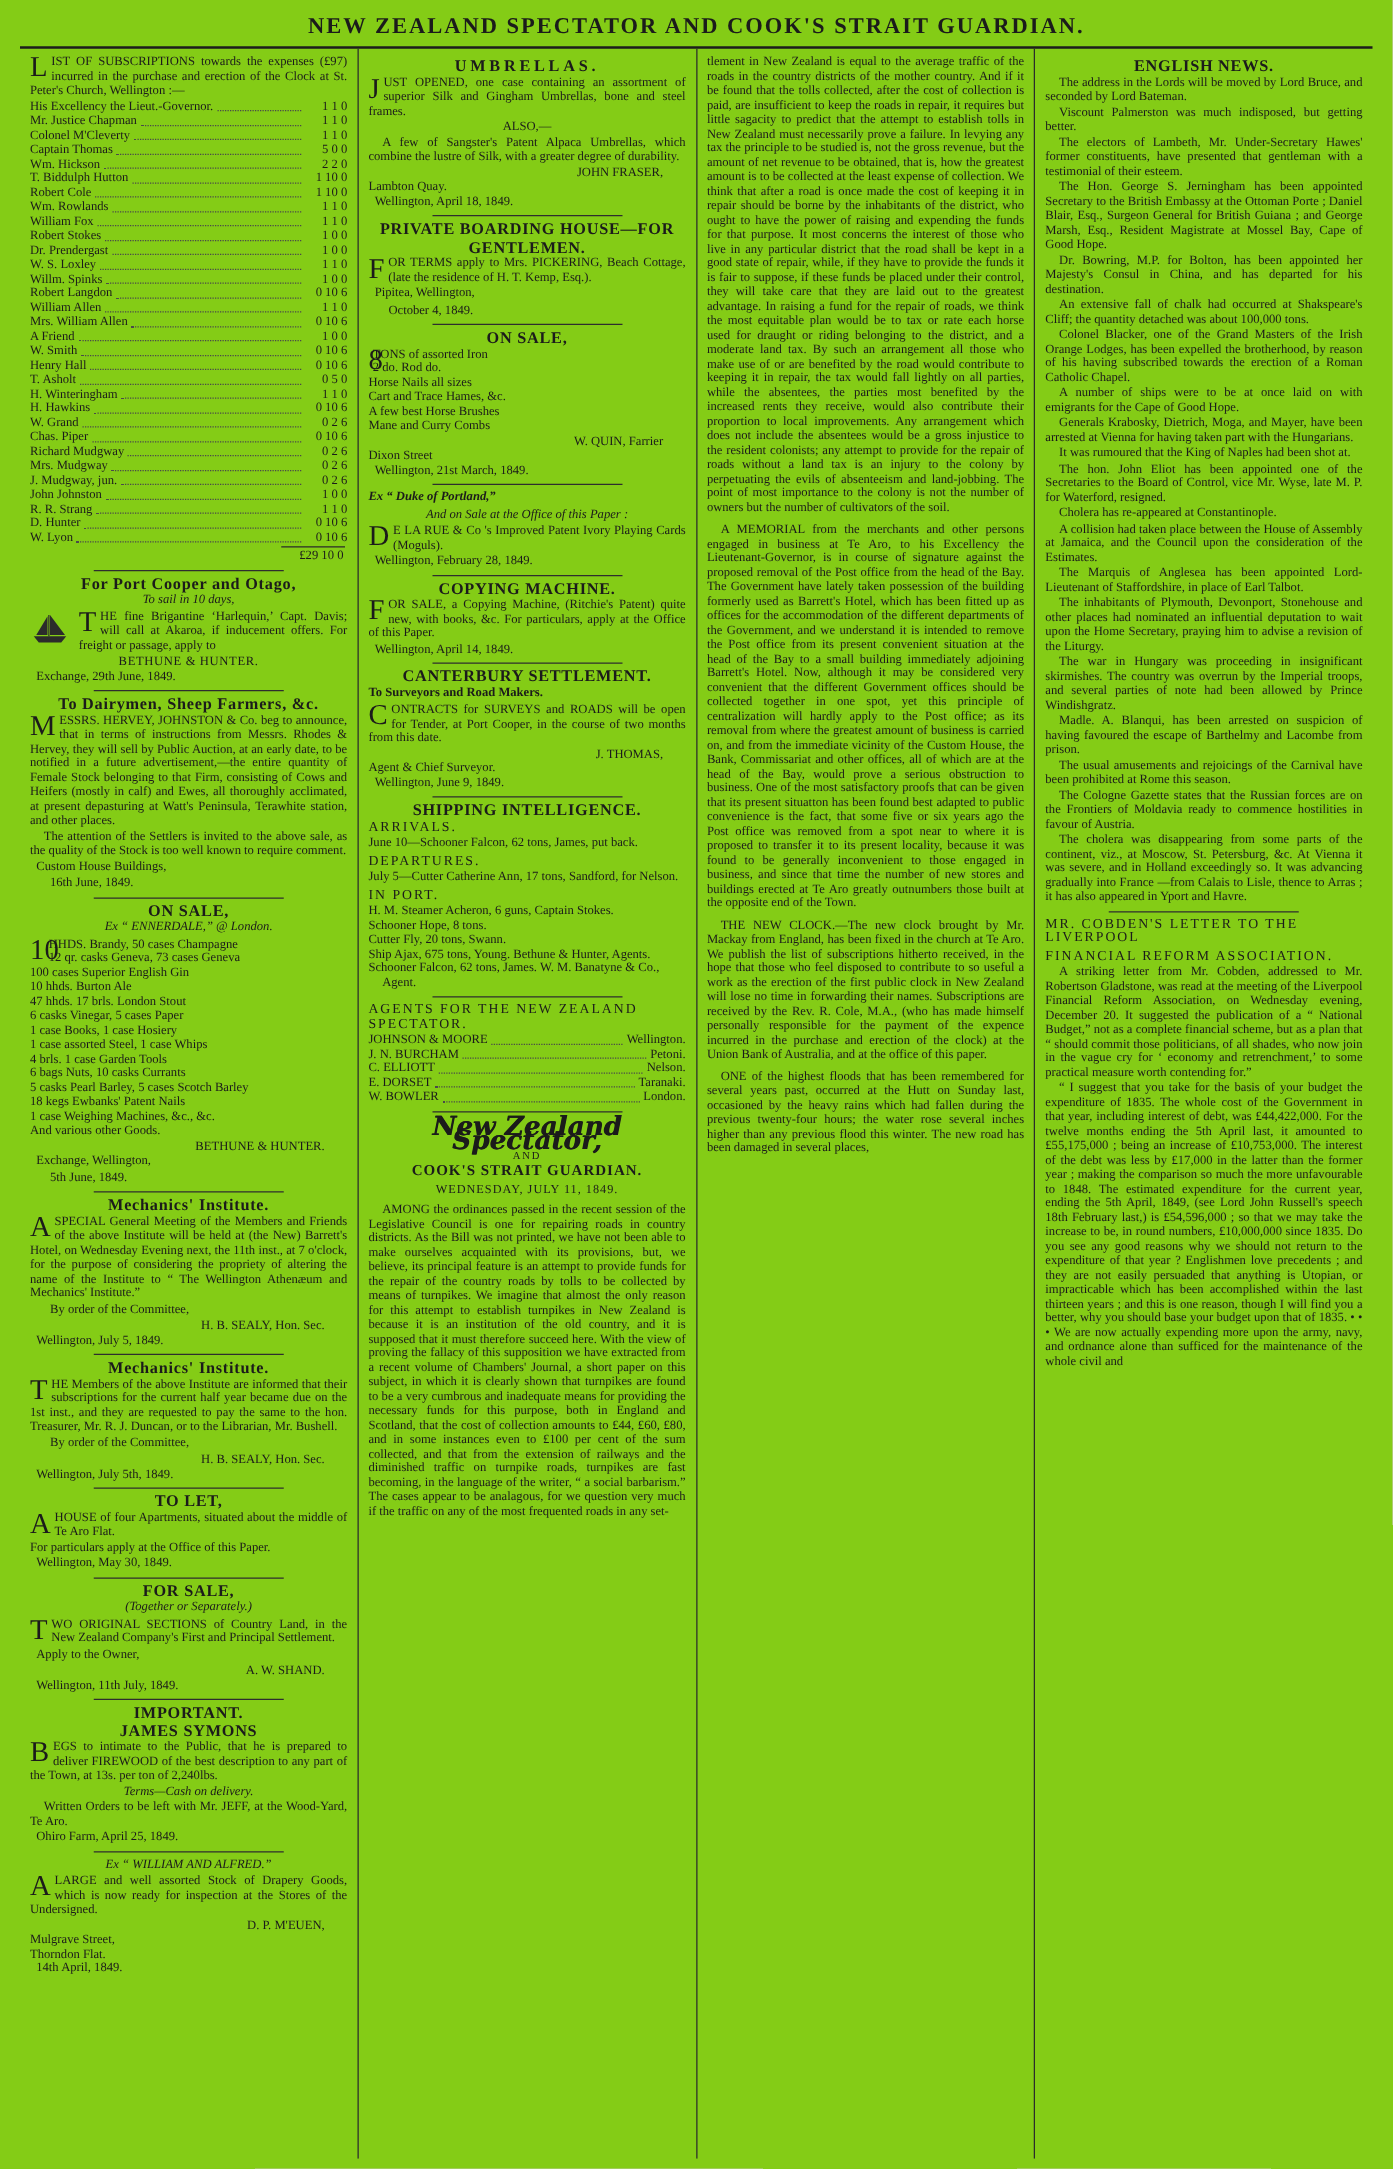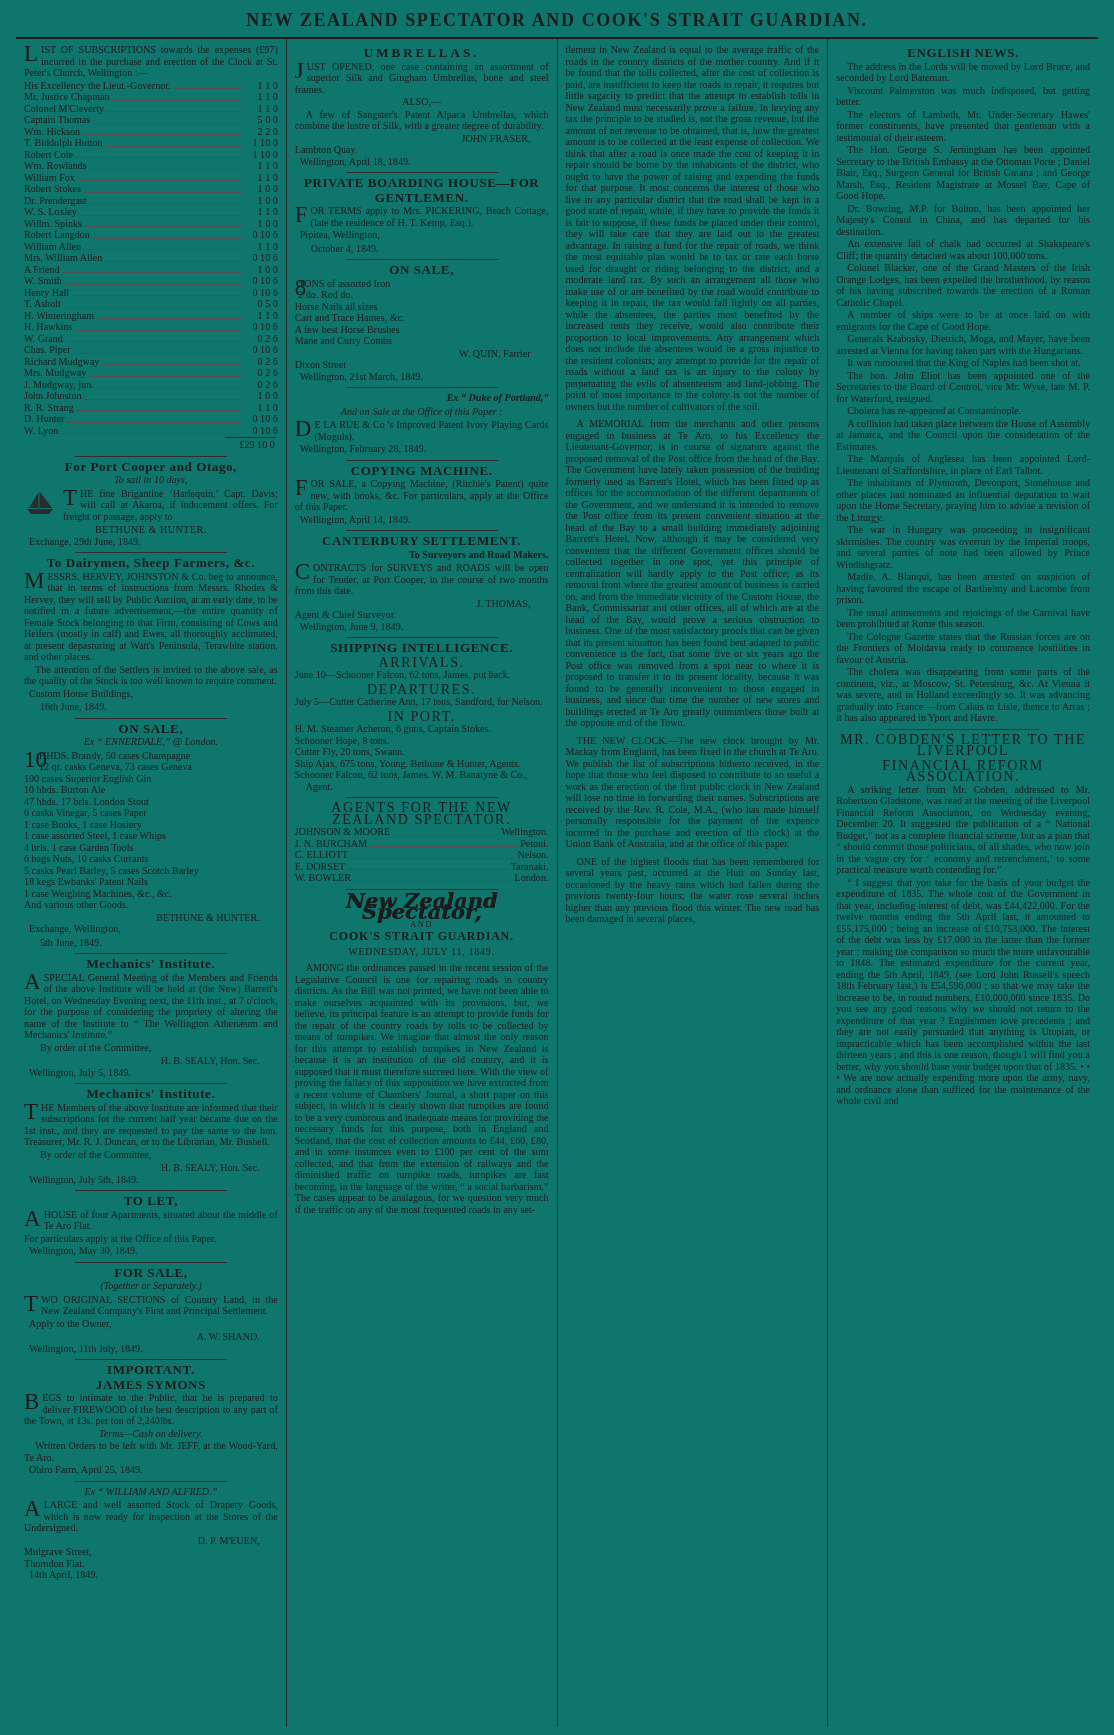--- a/index.html
+++ b/index.html
@@ -1,33 +1,33 @@
 <!DOCTYPE html>
 <html><head>
 <meta charset="utf-8">
 <style>
   * { margin:0; padding:0; box-sizing:border-box; }
   html,body { background:#cfccc0; }
-  .page { width:1114px; height:1735px; margin:0 auto; background:#0f766e; color:#1b1b1b;
+  .page { width:1114px; height:1735px; margin:0 auto; background:#84cc16; color:#1b1b1b;
           font-family:"Liberation Serif", serif; padding:8px 16px 6px; overflow:hidden; }
   .masthead { text-align:center; font-size:18px; font-weight:bold; letter-spacing:1.6px;
               padding:2px 0 6px; border-bottom:2px solid #1c1c1c; }
   .cols { display:flex; height:1688px; overflow:hidden; }
   .col { flex:1 1 0; padding:5px 8px 0; overflow:hidden; font-size:10.1px; line-height:11.5px; }
   .col + .col { border-left:1px solid #2b2b2b; }
   p { margin:0 0 1px; }
   .just { text-align:justify; }
   .ind { text-indent:11px; }
   .cent { text-align:center; }
   .ital { font-style:italic; }
   .h1 { text-align:center; font-weight:bold; font-size:13px; margin:3px 0 2px; letter-spacing:.6px; }
   .h1.sp { letter-spacing:3px; }
   .h2 { text-align:center; font-style:italic; margin:0 0 2px; }
-  .h2b { text-align:right; font-weight:bold; margin:0 0 2px; }
-  .shead { text-align:center; font-size:14px; letter-spacing:1.6px; margin:3px 0 1px; }
+  .h2b { text-align:left; font-weight:bold; margin:0 0 2px; }
+  .shead { font-size:11px; letter-spacing:1.6px; margin:3px 0 1px; }
   .rule { border:0; border-top:1px solid #2e2e2e; width:60%; margin:5px auto 4px; }
   .drop { float:left; font-size:23px; line-height:18px; padding:1px 3px 0 0; }
   .lrow { display:flex; align-items:flex-end; }
   .dots { flex:1; border-bottom:1px dotted #4a4a4a; margin:0 3px 2px; min-width:8px; }
   .amt { white-space:pre; min-width:34px; text-align:right; }
   .totrow { display:flex; justify-content:flex-end; margin:1px 2px 2px 0; }
   .tot { border-top:1px solid #2a2a2a; padding:1px 1px 0 14px; }
   .sig { text-align:right; padding-right:18px; margin:1px 0 0; }
   .sig2 { text-align:left; padding-right:7px; margin:0; }
   .date { padding-left:5px; margin:0 0 2px; }

